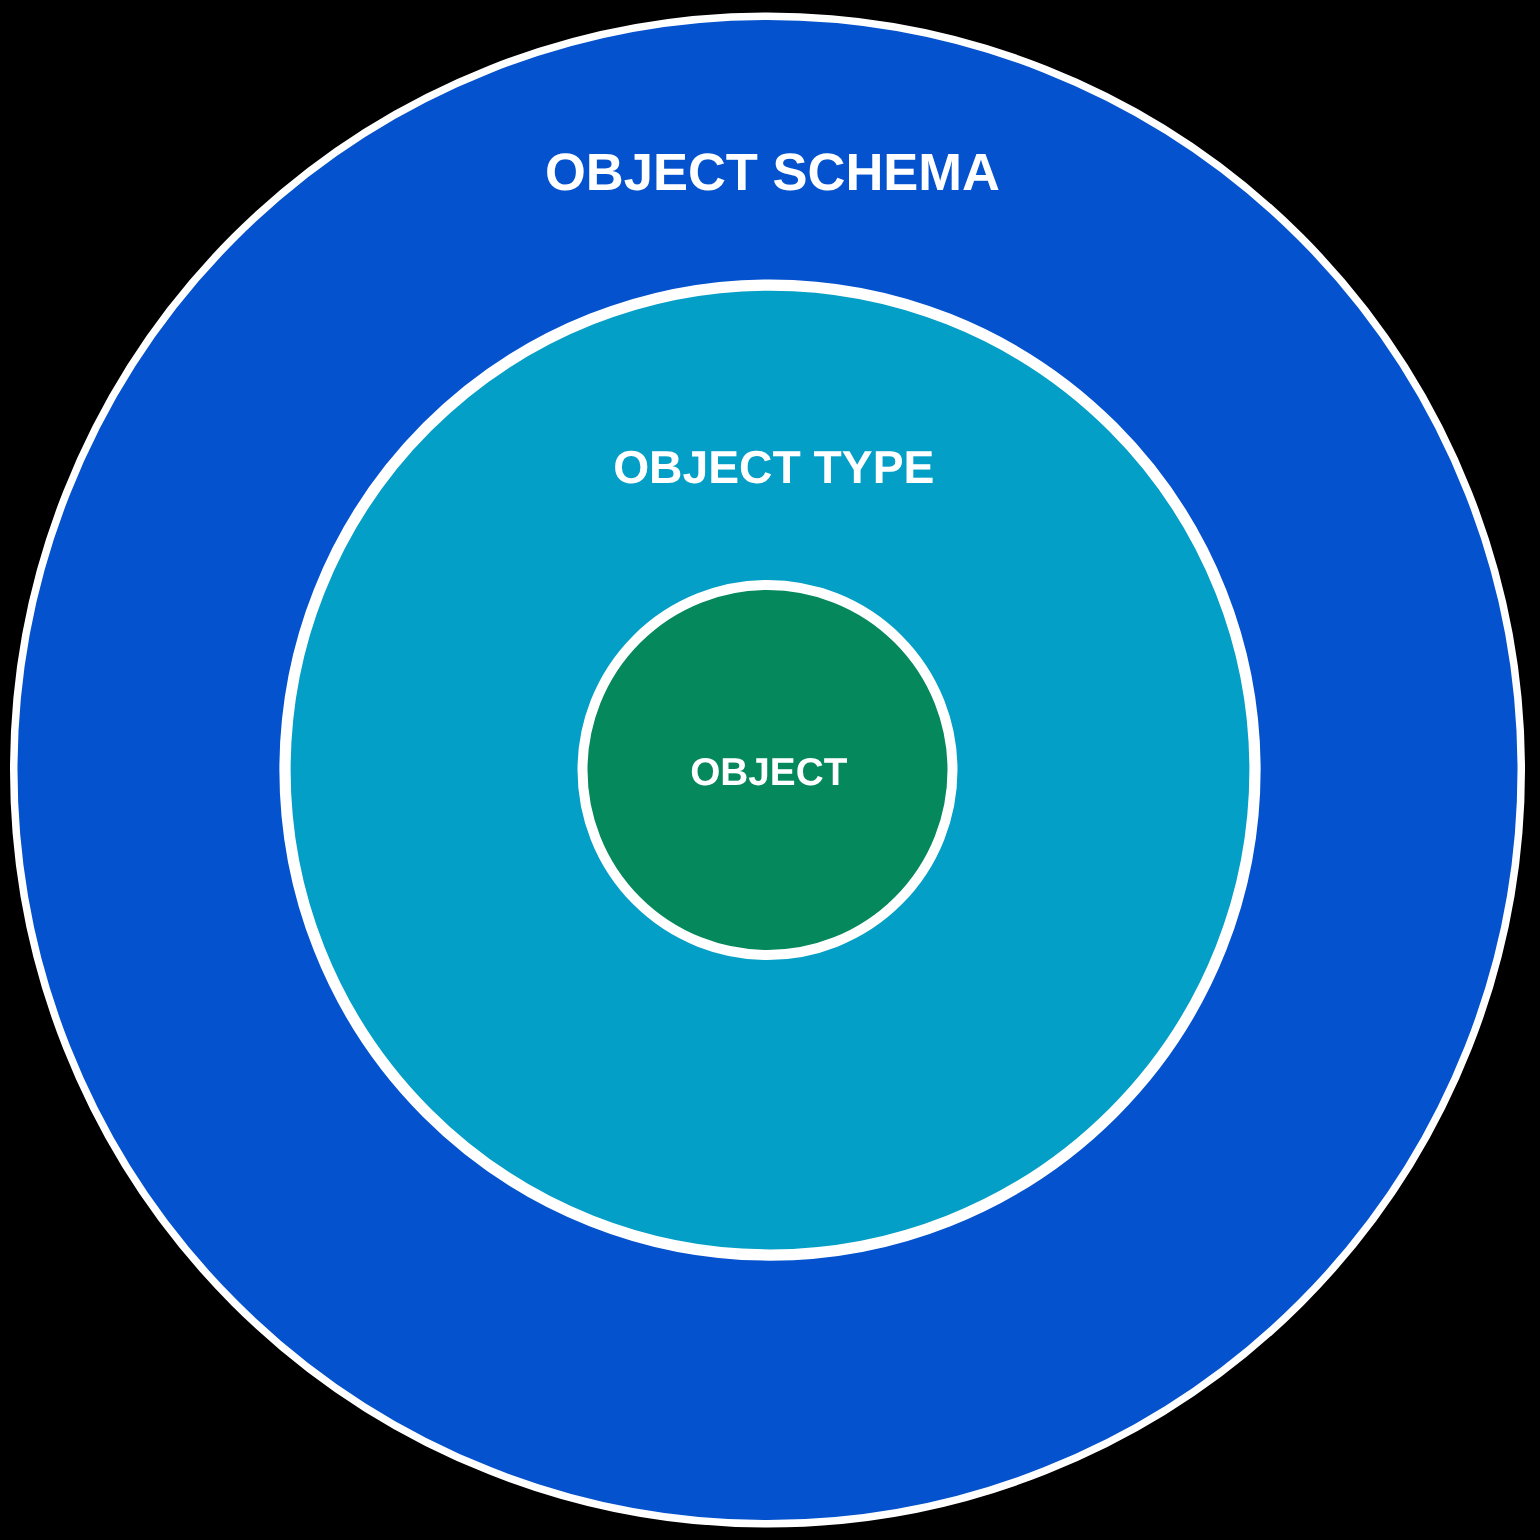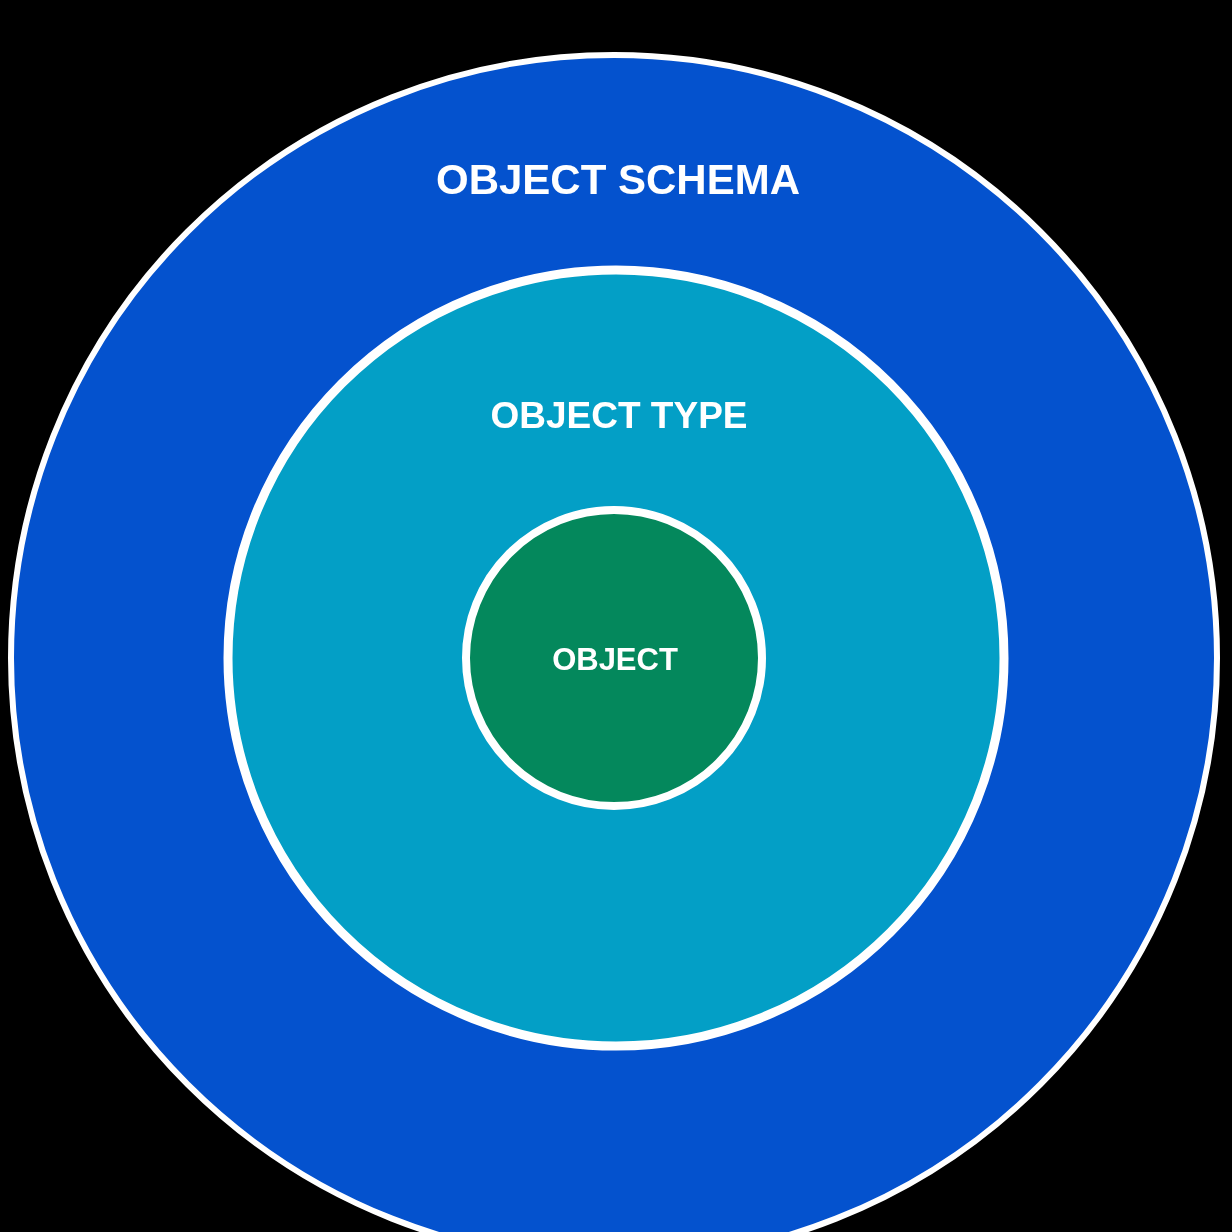--- a/index.html
+++ b/index.html
@@ -12,21 +12,20 @@
     width: 1232px;
     height: 1232px;
     overflow: hidden;
     font-family: "Liberation Sans", sans-serif;
   }
   #diagram-stage {
     position: relative;
     width: 1232px;
     height: 1184px;
     background: #000000;
-    margin-top: 42px;
   }
   #venn-svg {
     position: absolute;
     top: 0;
     left: 0;
     width: 1232px;
     height: 1232px;
     display: block;
   }
   .ring-label {

